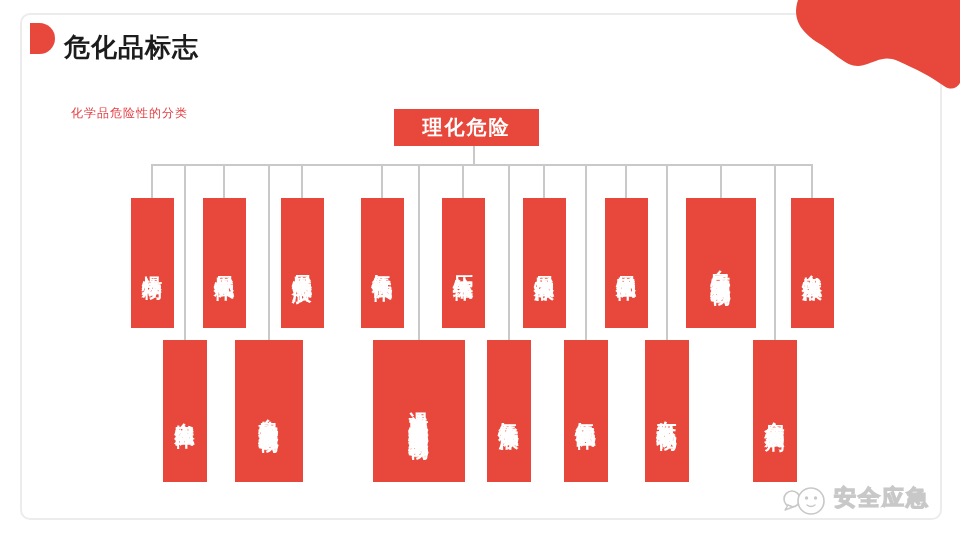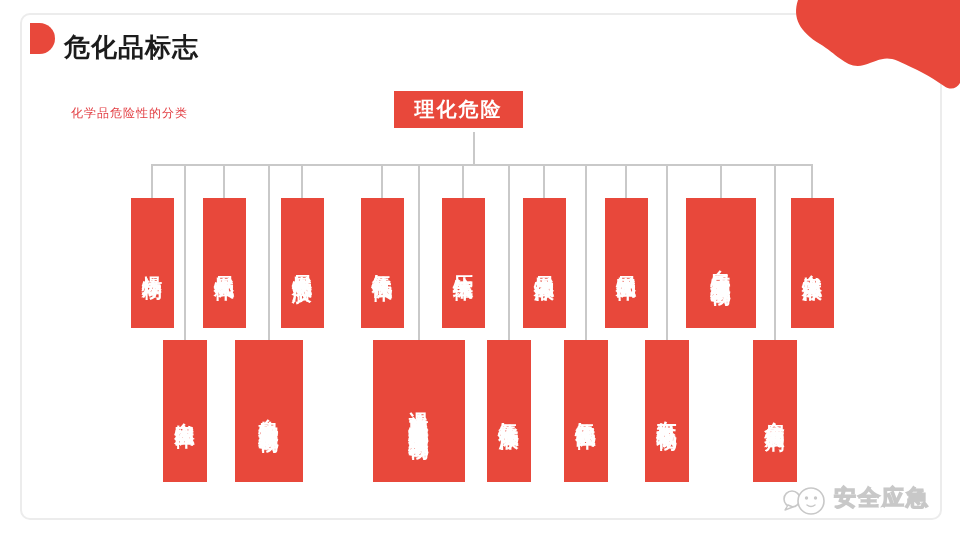--- a/index.html
+++ b/index.html
@@ -42,22 +42,22 @@
     letter-spacing: 1px;
   }
   .corner-blob {
     position: absolute;
     right: 0; top: 0;
     width: 180px; height: 110px;
     pointer-events: none;
   }
   .root-box {
     position: absolute;
-    left: 394px; top: 91px;
-    width: 129px; height: 37px;
+    left: 394px; top: 109px;
+    width: 145px; height: 37px;
     background: var(--red, #E8483B);
     color: #fff;
     font-size: 20px;
     font-weight: 700;
     letter-spacing: 2px;
     display: flex; align-items: center; justify-content: center;
     z-index: 3;
   }
   .connector {
     position: absolute;

